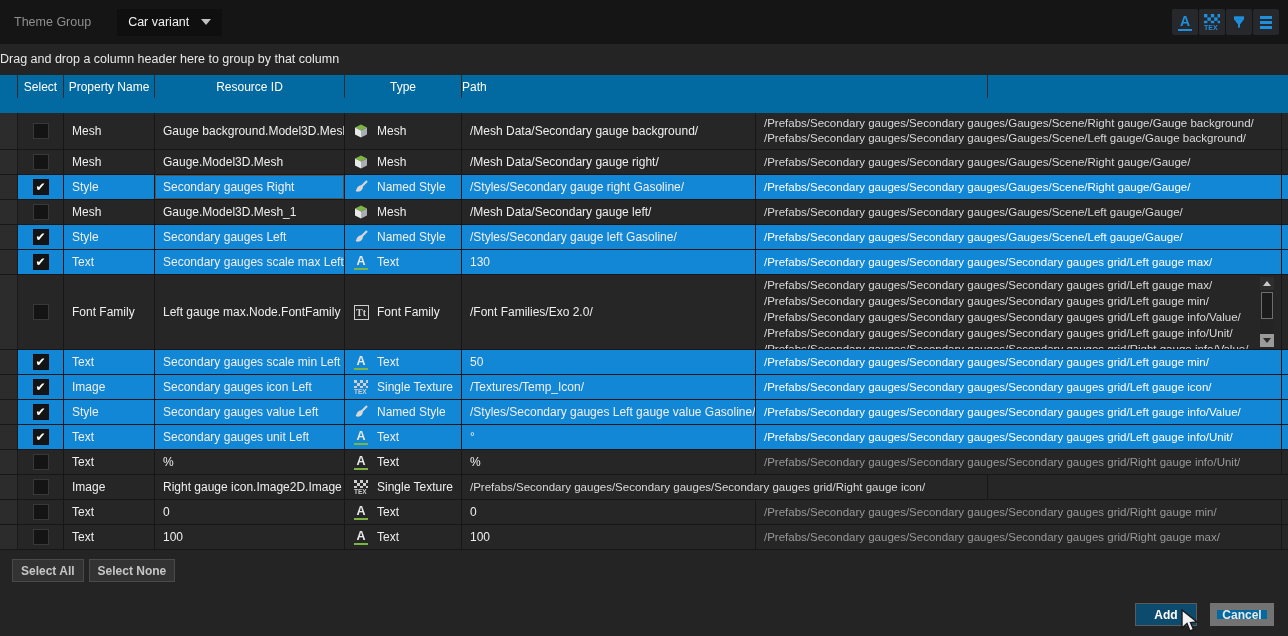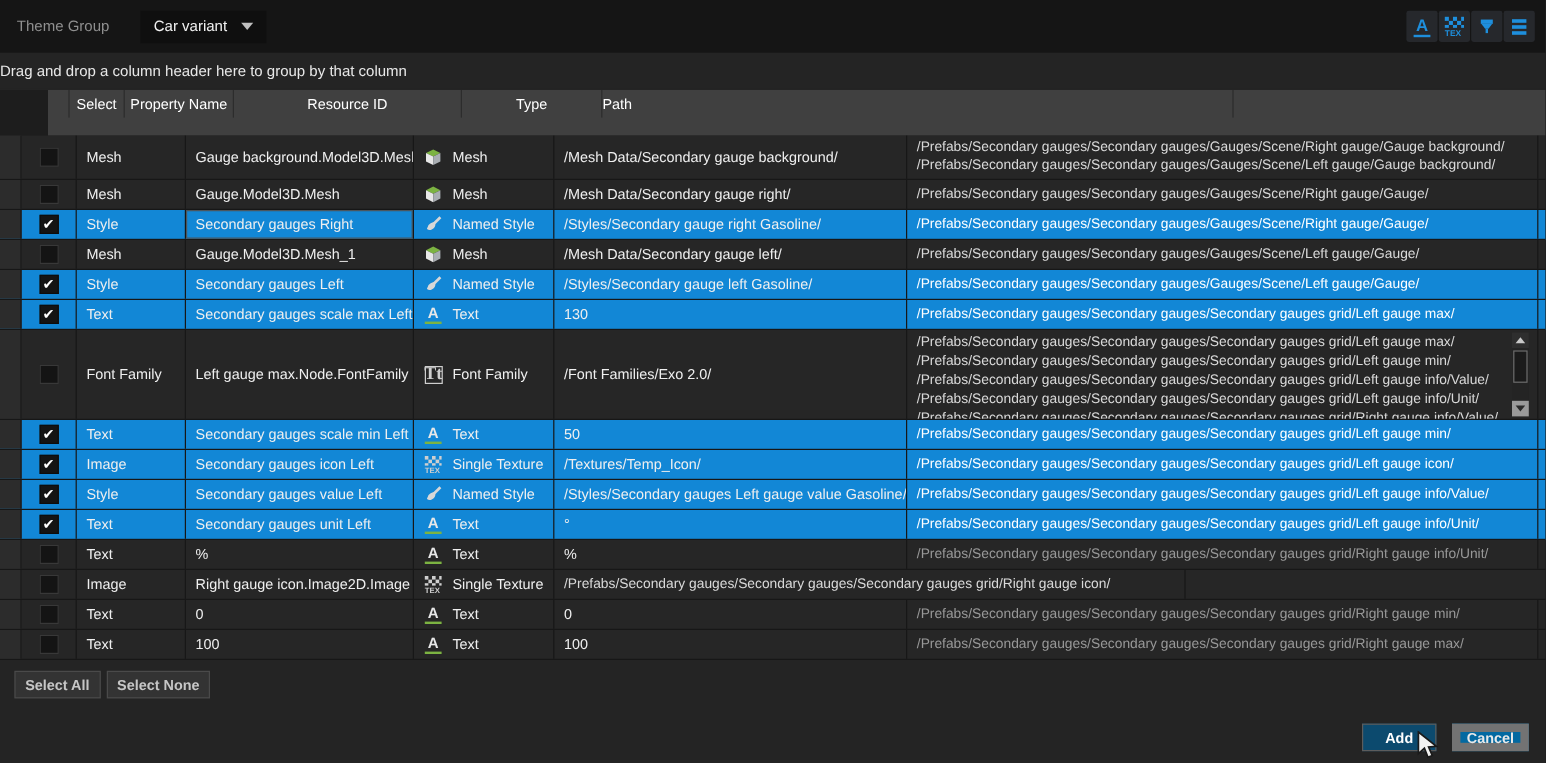--- a/index.html
+++ b/index.html
@@ -20,21 +20,21 @@
   .dropdown .arrow { margin-left:12px; width:0; height:0; border-left:5px solid transparent; border-right:5px solid transparent; border-top:6px solid #c0c0c0; }
   .toolbar { margin-left:auto; margin-right:9px; display:flex; }
   .tool { width:26px; height:26px; margin-left:1px; background:#26282c; border-radius:2px; display:flex; align-items:center; justify-content:center; }
   .tb-font { color:var(--accent); font-weight:bold; font-size:14px; line-height:14px; border-bottom:2.5px solid var(--accent); padding:0 2px 1px 2px; }
   .tb-bars { display:flex; flex-direction:column; gap:2px; }
   .tb-bars span { width:12px; height:3px; background:var(--accent); }
   
   .groupbar { position:absolute; left:0; top:44px; width:1288px; height:30px; display:flex; align-items:center; font-size:12.5px; color:#e8e8e8; background:#242424; }
   
   .grid { position:absolute; left:0; top:75px; width:1288px; background:#1d1d1d; }
-  .ghead { display:flex; height:38px; background:#404040;margin-left:40px; }
+  .ghead { display:flex; height:38px; background:#0369a1; }
   .hcell { display:flex; align-items:center; justify-content:center; font-size:12px; color:#ffffff; border-right:1px solid #2c2c2c; height:23px; overflow:hidden; white-space:nowrap; }
   .row { display:flex; background:#262626; border-bottom:1px solid #171717; position:relative; }
   .row.selected { background:var(--sel); }
   .cell { border-right:1px solid #171717; display:flex; align-items:center; font-size:12px; color:#efefef; overflow:hidden; white-space:nowrap; padding:0 8px; }
   .c0 { width:18px; padding:0; }
   .c1 { width:46px; justify-content:center; padding:0; }
   .c2 { width:91px; }
   .c3 { width:190px; }
   .c4 { width:117px; gap:8px; }
   .c5 { width:294px; }
@@ -53,21 +53,21 @@
   
   .sb { position:absolute; right:7px; top:2px; bottom:2px; width:14px; background:#242424; }
   .sb-btn { position:absolute; left:0; width:14px; height:13px; background:#2e2e2e; display:flex; align-items:center; justify-content:center; }
   .sb-up { top:0; }
   .sb-down { bottom:0; background:#9a9a9a; }
   .tri-up { width:0; height:0; border-left:4px solid transparent; border-right:4px solid transparent; border-bottom:5px solid #c9c9c9; }
   .tri-down { width:0; height:0; border-left:4px solid transparent; border-right:4px solid transparent; border-top:5px solid #2a2a2a; }
   .sb-thumb { position:absolute; left:1px; top:15px; width:12px; height:27px; background:#1b1b1b; border:1px solid #6e6e6e; }
   
   .ticon-text { color:#e8e8e8; font-weight:bold; font-size:12.5px; line-height:12px; border-bottom:2px solid #7cb342; padding:0 2px 1px 2px; flex:none; }
-  .ticon-font { width:15px; height:15px; border:1px solid #cfcfcf; color:#cfcfcf; font-family:"Liberation Serif", serif; font-weight:bold; font-size:15px; display:flex; align-items:center; justify-content:center; flex:none; }
+  .ticon-font { width:15px; height:15px; border:1px solid #cfcfcf; color:#cfcfcf; font-family:"Liberation Serif", serif; font-weight:bold; font-size:10px; display:flex; align-items:center; justify-content:center; flex:none; }
   .icon-wrap { display:flex; align-items:center; justify-content:center; width:16px; flex:none; }
   
   .left-btns { position:absolute; left:12px; top:559px; display:flex; gap:5px; }
   .btn { background:#333333; border:1px solid #4a4a4a; color:#c6c6c6; font-size:12px; font-weight:bold; height:23px; display:flex; align-items:center; justify-content:center; padding:0 8px; cursor:default; }
   .right-btns { position:absolute; right:14px; top:603px; display:flex; gap:13px; }
   .btn-add { width:62px; background:#0c4a6e; border:1px solid #5c5c5c; color:#ffffff; }
   .btn-cancel { width:64px; background:#0369a1; border:7px solid #737373; color:#e9e9e9; }
   .cursor { position:absolute; left:1180px; top:609px; pointer-events:none; }
 </style>
 </head>

